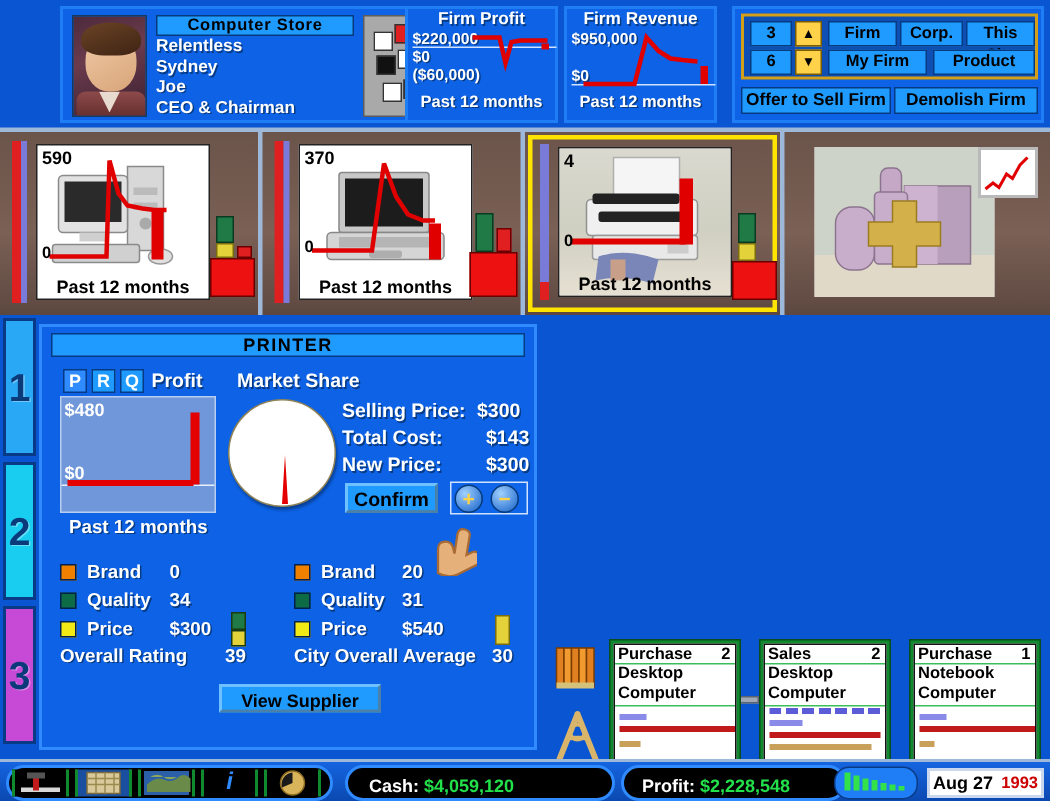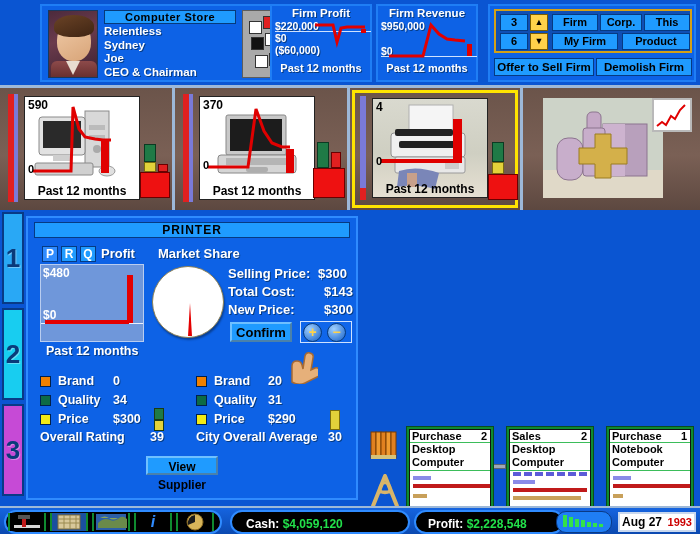--- a/index.html
+++ b/index.html
@@ -410,28 +410,28 @@
       <div class="swatch" style="left:168px;top:158px;background:#f08000;"></div>
       <div class="lbl-w" style="left:186px;top:156px;font-size:12.5px;">Brand</div>
       <div class="lbl-w" style="left:240px;top:156px;font-size:12.5px;">20</div>
 
       <div class="swatch" style="left:168px;top:177px;background:#0d6b46;"></div>
       <div class="lbl-w" style="left:186px;top:175px;font-size:12.5px;">Quality</div>
       <div class="lbl-w" style="left:240px;top:175px;font-size:12.5px;">31</div>
 
       <div class="swatch" style="left:168px;top:196px;background:#f2ea14;"></div>
       <div class="lbl-w" style="left:186px;top:194px;font-size:12.5px;">Price</div>
-      <div class="lbl-w" style="left:240px;top:194px;font-size:12.5px;">$290</div>
+      <div class="lbl-w" style="left:240px;top:194px;font-size:12.5px;">$540</div>
 
       <div class="vsbar" style="left:302px;top:192px;height:20px;background:#e3d23a;border-color:#7a6c10;"></div>
 
       <div class="lbl-w" style="left:168px;top:212px;font-size:12.5px;">City Overall Average</div>
       <div class="lbl-w" style="left:300px;top:212px;font-size:12.5px;">30</div>
 
-      <div class="confirm" style="left:118px;top:238px;width:72px;height:19px;font-size:12px;">View Supplier</div>
+      <div class="confirm" style="left:118px;top:238px;width:108px;height:19px;font-size:12px;">View Supplier</div>
     </div>
 
     <div class="toolcol">
       <div class="toolicon" style="top:2px;">
         <svg width="36" height="34">
           <rect x="4" y="4" width="5" height="26" fill="#e08020" stroke="#7a3c00"></rect>
           <rect x="9" y="4" width="5" height="26" fill="#f09a30" stroke="#7a3c00"></rect>
           <rect x="14" y="4" width="5" height="26" fill="#e08020" stroke="#7a3c00"></rect>
           <rect x="19" y="4" width="5" height="26" fill="#f09a30" stroke="#7a3c00"></rect>
           <rect x="24" y="4" width="5" height="26" fill="#e08020" stroke="#7a3c00"></rect>

